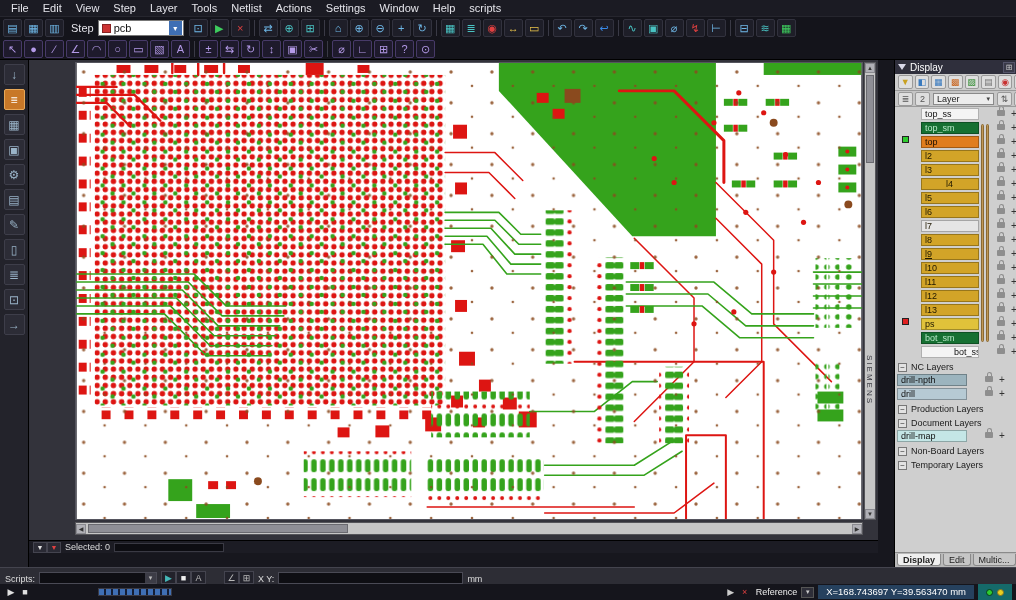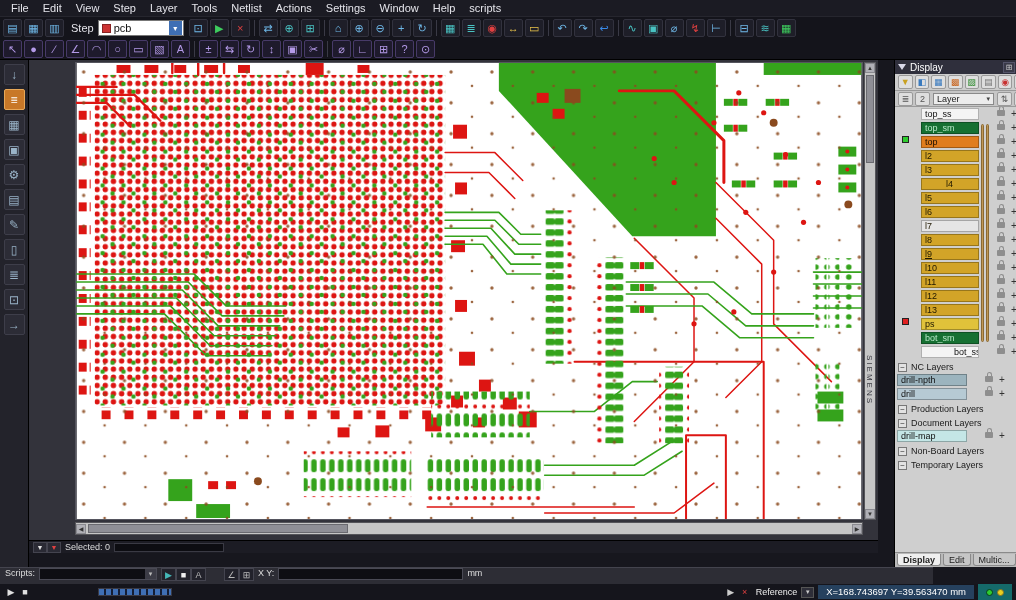--- a/index.html
+++ b/index.html
@@ -77,21 +77,21 @@
   #p-tabs{flex:none;height:15px;background:#b9b9b9;border-top:1px solid #8a8a8a;display:flex;align-items:flex-start;padding:1px 2px 0 2px;}
   .ptab{font-size:9px;padding:0 5px;height:12px;line-height:12px;background:#c6c6c6;border:1px solid #8a8a8a;border-top:none;border-radius:0 0 3px 3px;margin-right:2px;color:#222;cursor:pointer;}
   .ptab.active{background:#efefef;font-weight:bold;}
   .tab-arrow{width:11px;height:11px;font-size:6px;display:flex;align-items:center;justify-content:center;background:#c6c6c6;border:1px solid #8a8a8a;margin-left:1px;color:#333;cursor:pointer;}
 
   
   #statusbar{position:absolute;left:29px;top:540px;width:849px;height:13px;background:#1c1c24;display:flex;align-items:center;gap:4px;padding:0 4px;border-top:1px solid #000;}
   .st-btn{width:14px;height:11px;font-size:7px;display:inline-flex;align-items:center;justify-content:center;background:#2a2a34;border:1px solid #44444f;cursor:pointer;}
   .status-text{color:#ddd;font-size:9px;}
   .status-input{width:110px;height:9px;background:#0d0d12;border:1px solid #3a3a44;}
-  #scriptsbar{position:absolute;left:0;top:567px;width:933px;height:17px;background:#2d2d35;border-top:1px solid #44444e;display:flex;align-items:flex-start;padding:0 5px;gap:4px;}
+  #scriptsbar{position:absolute;left:0;top:567px;width:1016px;height:17px;background:#2d2d35;border-top:1px solid #44444e;display:flex;align-items:flex-end;padding:0 5px;gap:4px;}
   .s-label{color:#ddd;font-size:9px;}
   .s-combo{width:118px;height:12px;background:#0e0e13;border:1px solid #4a4a55;position:relative;}
   .s-combo-arrow{position:absolute;right:0;top:0;width:11px;height:100%;background:#3c3c46;color:#bbb;font-size:7px;display:flex;align-items:center;justify-content:center;}
   .sc-btn{width:15px;height:13px;font-size:9px;display:inline-flex;align-items:center;justify-content:center;background:#22222b;border:1px solid #44444f;cursor:pointer;}
   #s-icons2{margin-left:14px;}
   .s-input{width:185px;height:12px;background:#0e0e13;border:1px solid #4a4a55;}
   #bottombar{position:absolute;left:0;top:584px;width:1016px;height:16px;background:#15151c;display:flex;align-items:center;padding:0 4px;gap:6px;}
   .bb-btn{color:#ddd;font-size:9px;width:14px;text-align:center;cursor:pointer;}
   .progress{margin-left:60px;width:74px;height:8px;border:1px solid #3a3a44;background:repeating-linear-gradient(90deg,#3f6fb4 0 5px,#141d33 5px 7px);}
   .bb-right{margin-left:auto;display:flex;align-items:center;gap:4px;}

